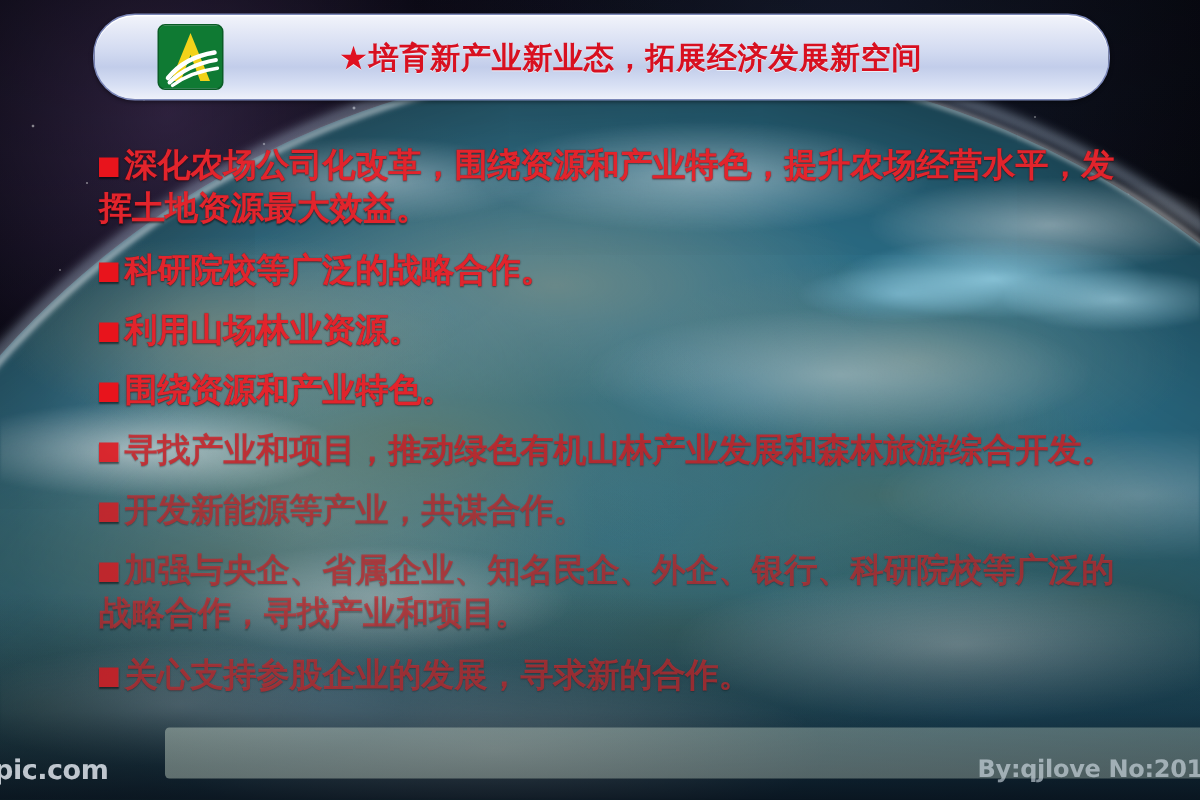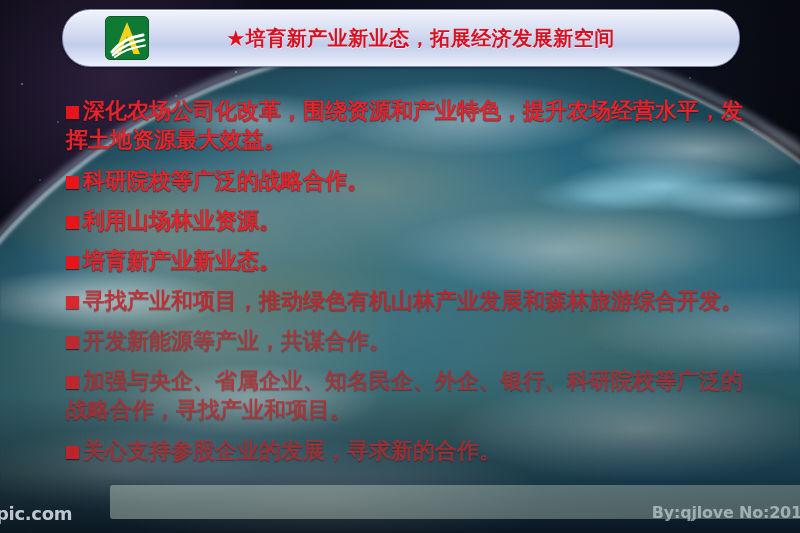--- a/index.html
+++ b/index.html
@@ -298,21 +298,21 @@
     </div>
     <div class="banner-title">
       <span class="star">★</span><span>培育新产业新业态，拓展经济发展新空间</span>
     </div>
   </div>
 
   <div class="body-copy">
     <div class="bullet wrap"><span class="mark"></span><span>深化农场公司化改革，围绕资源和产业特色，提升农场经营水平，发挥土地资源最大效益。</span></div>
     <div class="bullet"><span class="mark"></span><span>科研院校等广泛的战略合作。</span></div>
     <div class="bullet"><span class="mark"></span><span>利用山场林业资源。</span></div>
-    <div class="bullet"><span class="mark"></span><span>培育新产业新业态。</span></div>
+    <div class="bullet"><span class="mark"></span><span>围绕资源和产业特色。</span></div>
     <div class="bullet dim"><span class="mark"></span><span>寻找产业和项目，推动绿色有机山林产业发展和森林旅游综合开发。</span></div>
     <div class="bullet dimmer"><span class="mark"></span><span>开发新能源等产业，共谋合作。</span></div>
     <div class="bullet dimmer wrap"><span class="mark"></span><span>加强与央企、省属企业、知名民企、外企、银行、科研院校等广泛的战略合作，寻找产业和项目。</span></div>
     <div class="bullet dimmer"><span class="mark"></span><span>关心支持参股企业的发展，寻求新的合作。</span></div>
   </div>
 
   <div class="wm-plate"></div>
   <div class="wm wm-left">pic.com</div>
   <div class="wm wm-right">By:qjlove No:201</div>
 

